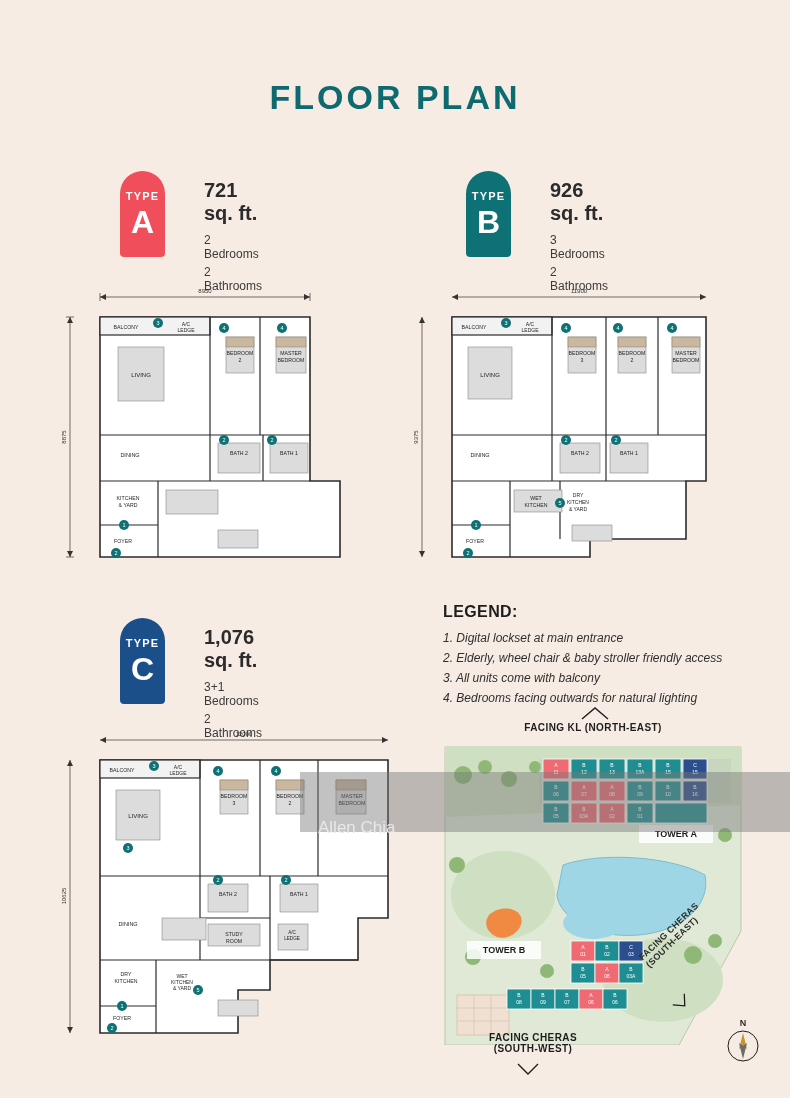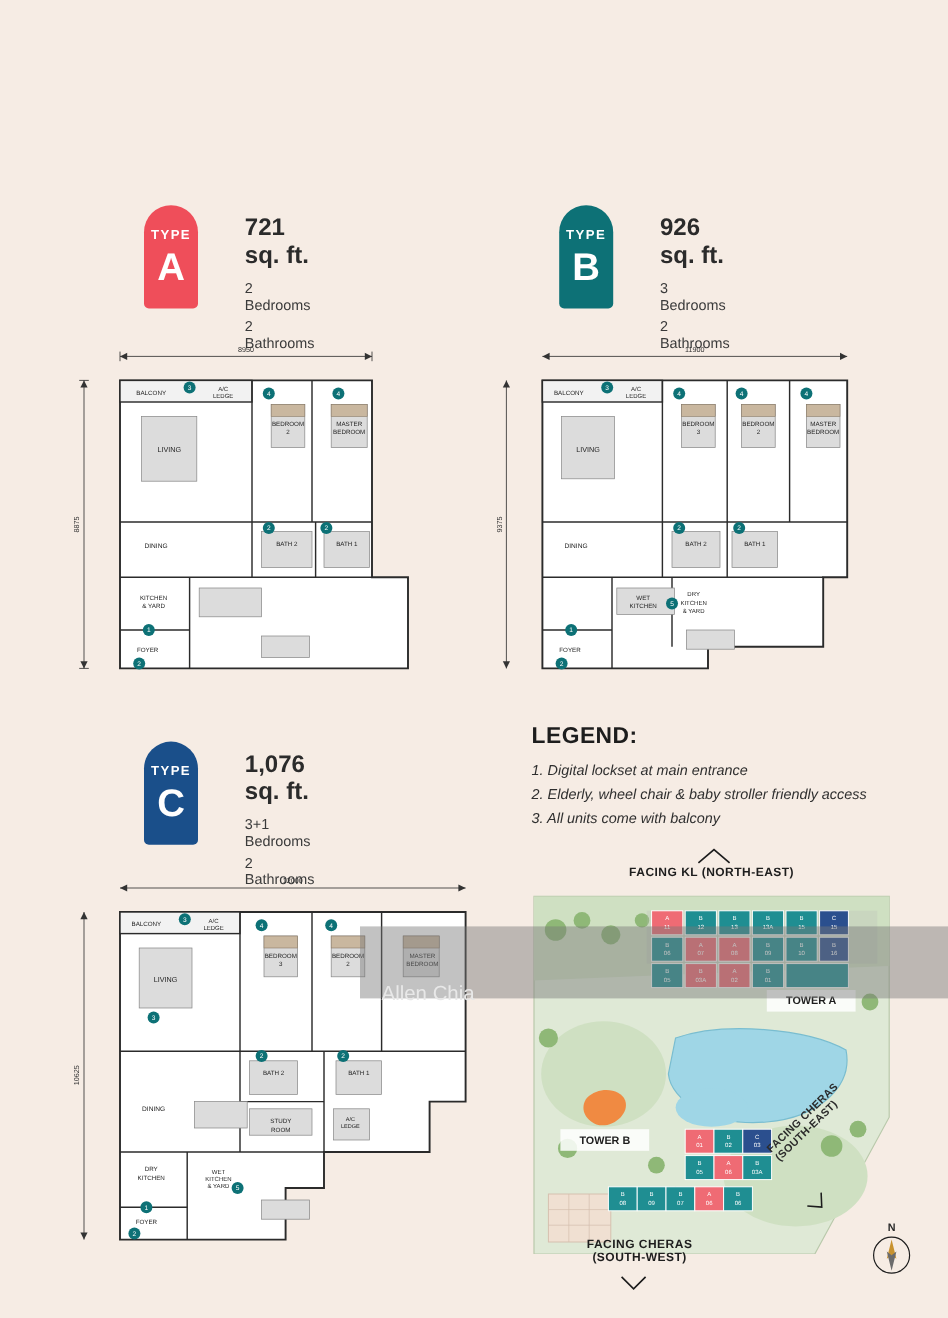--- a/index.html
+++ b/index.html
@@ -36,21 +36,21 @@
   .type-info { position:absolute; left:84px; top:8px; }
   .type-size { font-size:20px; font-weight:bold; color:#2b2b2b; margin-bottom:8px;}
   .type-line { font-size:12px; color:#3a3a3a; margin-bottom:4px;}
 
   
   .plan { position:absolute; }
   .plan svg { display:block; }
 
   
   .legend { position:absolute; left:443px; top:603px; width:300px; }
-  .legend h4 { margin:0 0 10px 0; font-size:19px; font-weight:bold; color:#1d1d1d; letter-spacing:.4px;}
+  .legend h4 { margin:0 0 10px 0; font-size:16px; font-weight:bold; color:#1d1d1d; letter-spacing:.4px;}
   .legend ol { margin:0; padding:0; list-style:none; }
   .legend li { font-size:12px; color:#2f2f2f; margin-bottom:6px;font-style:italic; }
 
   
   .sitemap { position:absolute; left:443px; top:745px; width:300px; height:300px; }
   .facing-label { position:absolute; font-size:10px; font-weight:bold; letter-spacing:.4px; color:#1d1d1d; text-align:center;}
   .facing-kl { left:443px; top:722px; width:300px; }
   .facing-cheras-sw { left:443px; top:1032px; width:180px; }
   .rot-se { position:absolute; left:637px; top:955px; font-size:9px; font-weight:bold; transform:rotate(-44deg); transform-origin:left top; letter-spacing:.3px; }
 
@@ -70,20 +70,21 @@
   }
   .wm-sub { position:absolute; left:318px; top:818px; font-size:17px; color:#e8e8e8; }
   .wm-pin { display:inline-block; width:15px; height:15px; border:2px solid #fff; border-radius:50% 50% 50% 0; transform:rotate(-45deg); }
   .wm-i { color:#ff5a5a; }
 </style>
 </head>
 <body>
 
 <div class="page">
 
+  <div class="title">FLOOR PLAN</div>
 
   <div class="type-block" style="left:120px; top:171px;">
     <div class="badge" style="background:#ef4e5a;">
       <span class="word">TYPE</span>
       <span class="letter">A</span>
     </div>
     <div class="type-info">
       <div class="type-size">721 sq. ft.</div>
       <div class="type-line">2 Bedrooms</div>
       <div class="type-line">2 Bathrooms</div>
@@ -380,20 +381,21 @@
       </g>
     </svg>
   </div>
 
   <div class="legend">
     <h4>LEGEND:</h4>
     <ol>
       <li>1. Digital lockset at main entrance</li>
       <li>2. Elderly, wheel chair &amp; baby stroller friendly access</li>
       <li>3. All units come with balcony</li>
+      <li>4. Bedrooms facing outwards for natural lighting</li>
     </ol>
   </div>
 
   <div class="facing-label facing-kl">FACING KL (NORTH-EAST)</div>
   <svg style="position:absolute; left:580px; top:705px;" width="30" height="16">
     <path d="M2,14 L15,3 L28,14" stroke="#1d1d1d" stroke-width="1.4" fill="none"></path>
   </svg>
 
   <div class="sitemap">
     <svg width="300" height="300" viewBox="0 0 300 300" xmlns="http://www.w3.org/2000/svg">

